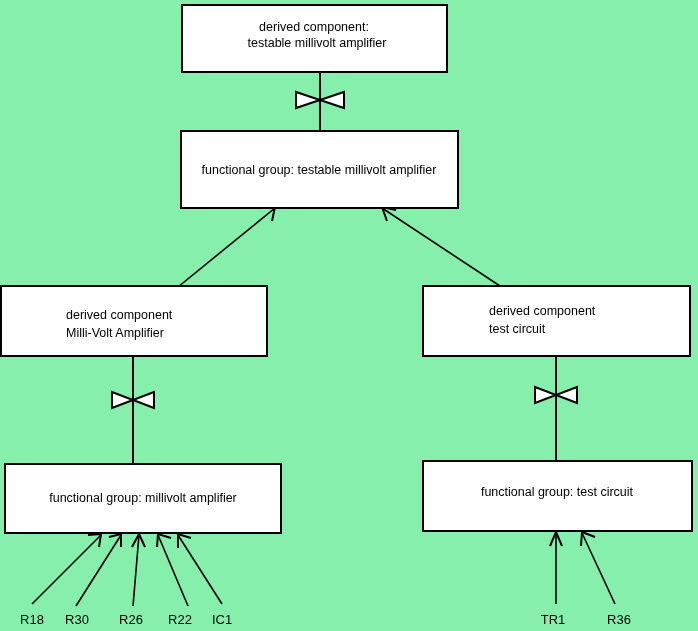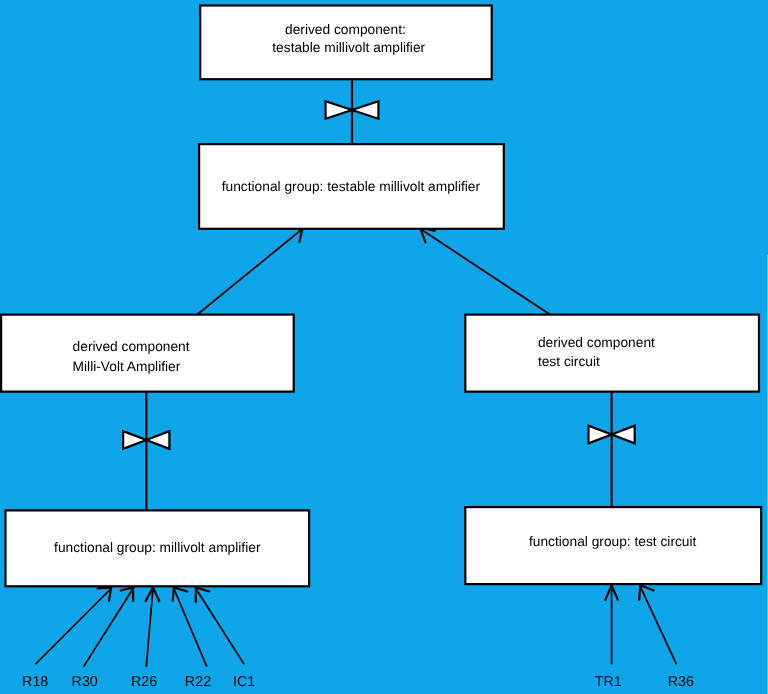--- a/index.html
+++ b/index.html
@@ -11,21 +11,21 @@
   body {
     width: 698px;
     height: 631px;
     font-family: "Liberation Sans", sans-serif;
     overflow: hidden;
   }
   #diagram-root {
     position: relative;
     width: 698px;
     height: 631px;
-    background: #0ea5e9;
+    background: #86efac;
   }
   svg.diagram-canvas {
     display: block;
     width: 698px;
     height: 631px;
   }
   .box-shape {
     fill: #ffffff;
     stroke: #000000;
     stroke-width: 2;

